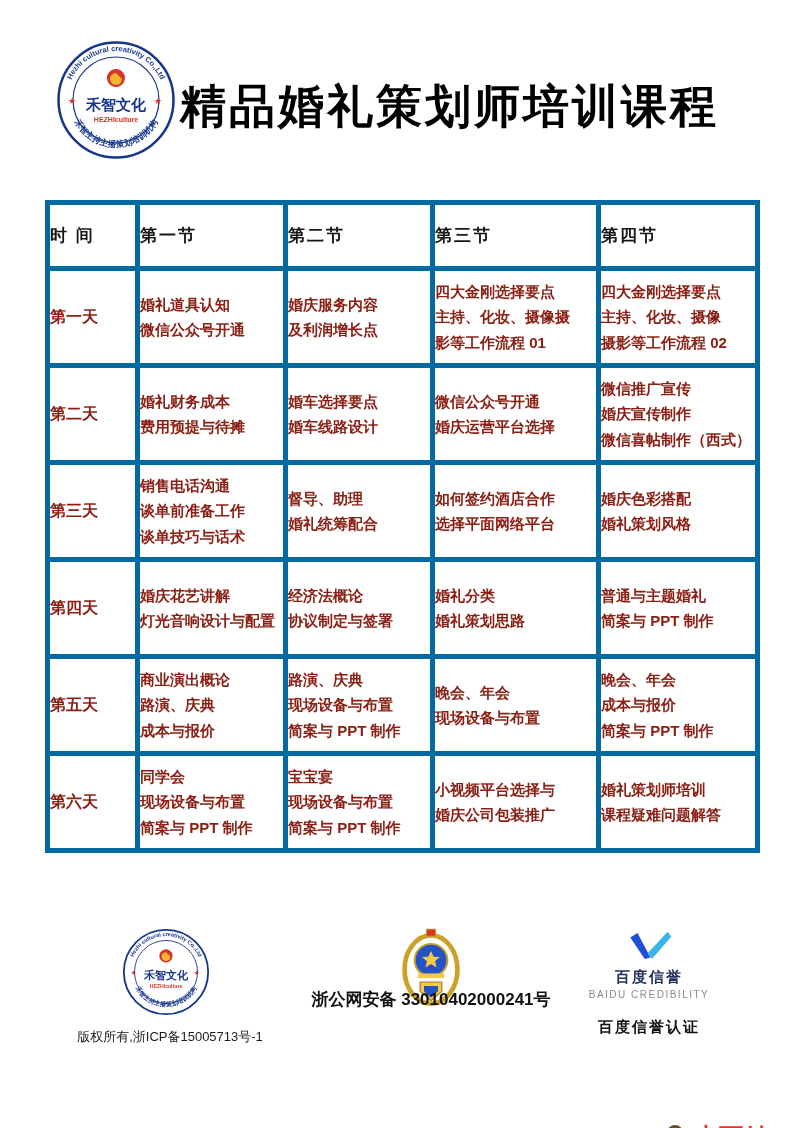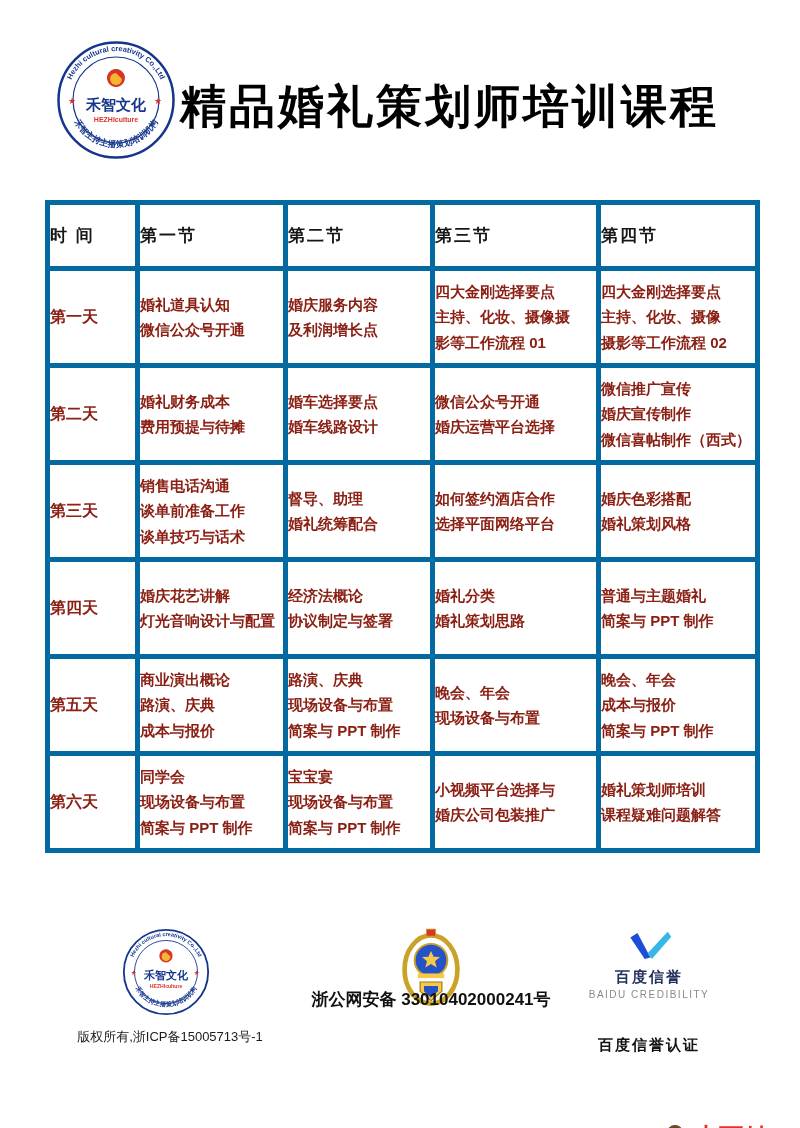--- a/index.html
+++ b/index.html
@@ -27,21 +27,21 @@
                font-size:13px; color:#1b1b1b; }
   .police-badge { position:absolute; left:396px; top:922px; width:70px; height:92px; }
   .badge-svg { width:100%; height:100%; display:block; }
   .police-record { position:absolute; left:300px; top:988px; width:262px; text-align:center;
                    font-size:17px; font-weight:bold; color:#111; }
   .baidu-block { position:absolute; left:583px; top:930px; width:132px; display:flex;
                  flex-direction:column; align-items:center; }
   .baidu-svg { width:46px; height:32px; display:block; }
   .baidu-cn { margin-top:6px; font-size:15px; font-weight:bold; color:#23315e; letter-spacing:2px; }
   .baidu-en { margin-top:2px; font-size:10px; letter-spacing:1.5px; color:#8a8a8a; }
-  .baidu-cert { margin-top:36px; font-size:15px; font-weight:bold; color:#111; letter-spacing:2px; }
+  .baidu-cert { margin-top:18px; font-size:15px; font-weight:bold; color:#111; letter-spacing:2px; }
 
   
   .watermark { position:absolute; right:8px; top:1124px; display:flex; gap:5px; }
   .mascot-svg { width:26px; height:36px; display:block; }
   .wm-texts { display:flex; flex-direction:column; align-items:flex-start; }
   .wm-name { font-size:24px; font-weight:bold; color:#e8302a; letter-spacing:2px; line-height:1.1;
              font-family:"Liberation Serif","DejaVu Serif",serif; }
   .wm-url { font-size:12px; color:#e8302a;font-style:italic; }
 </style>
 </head>

